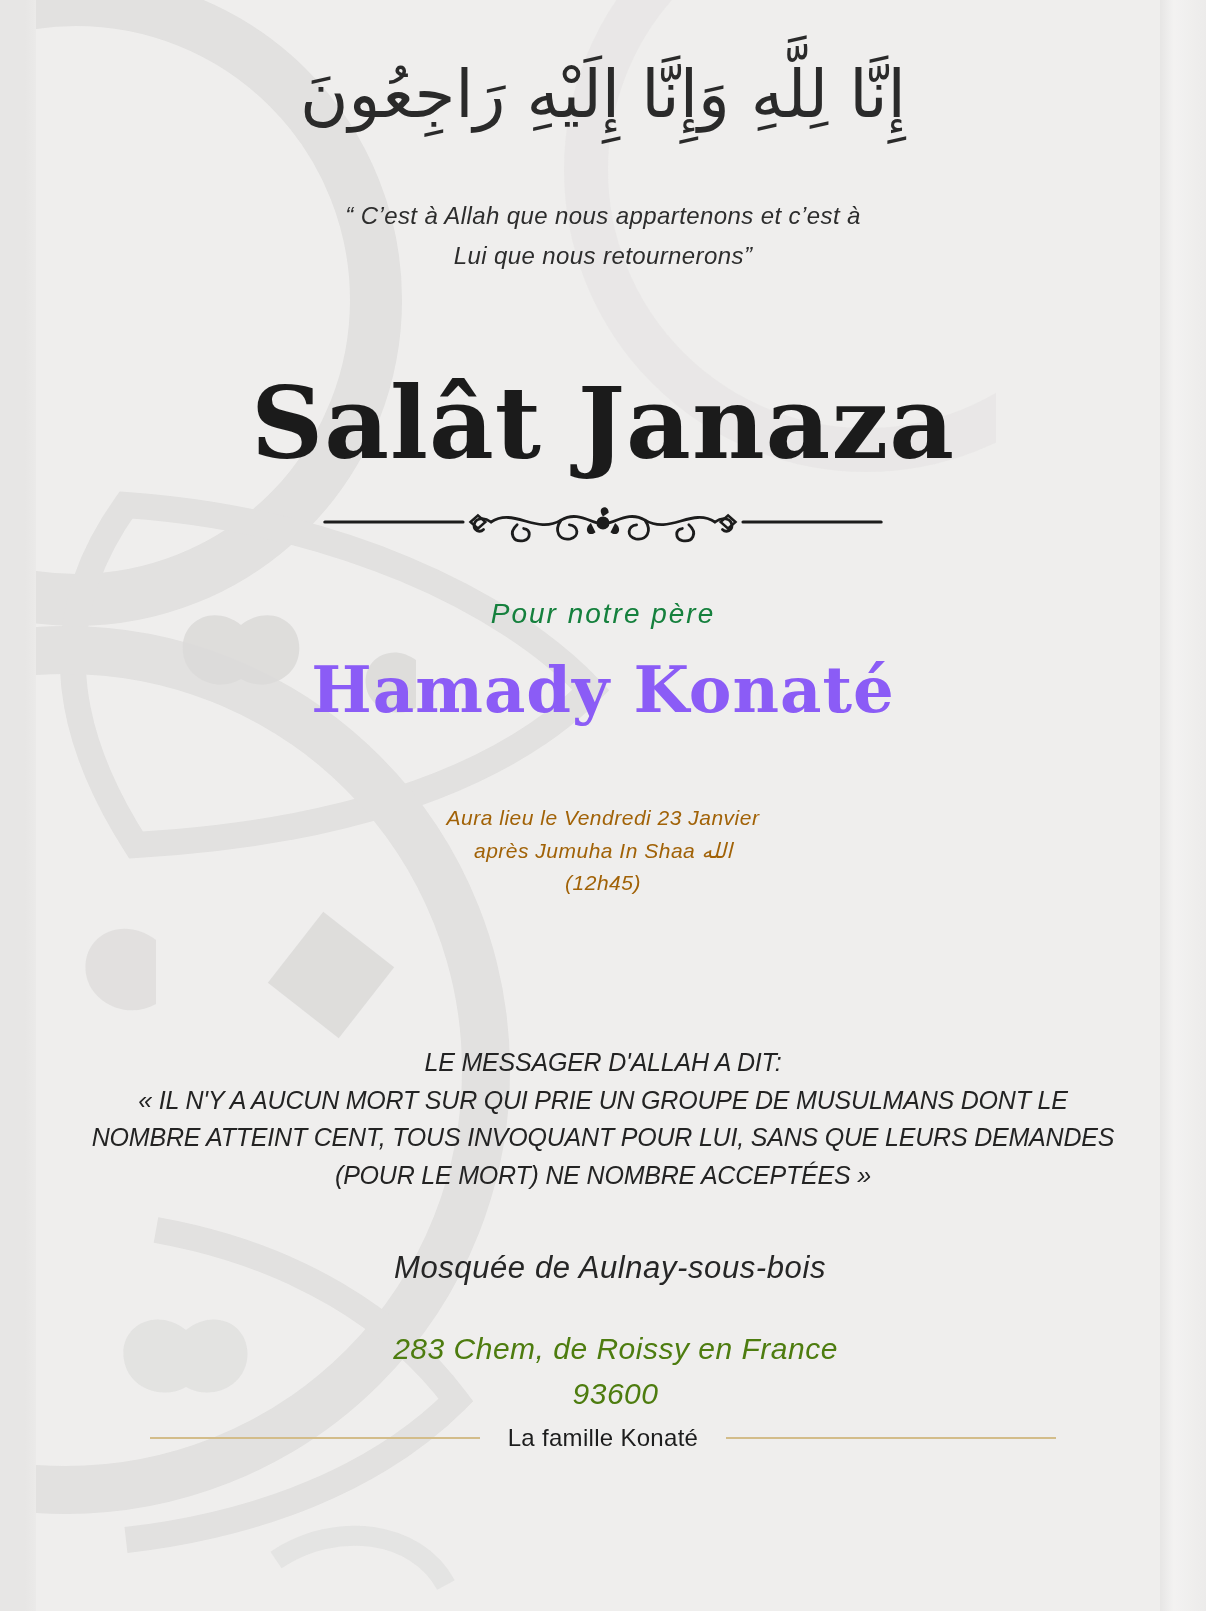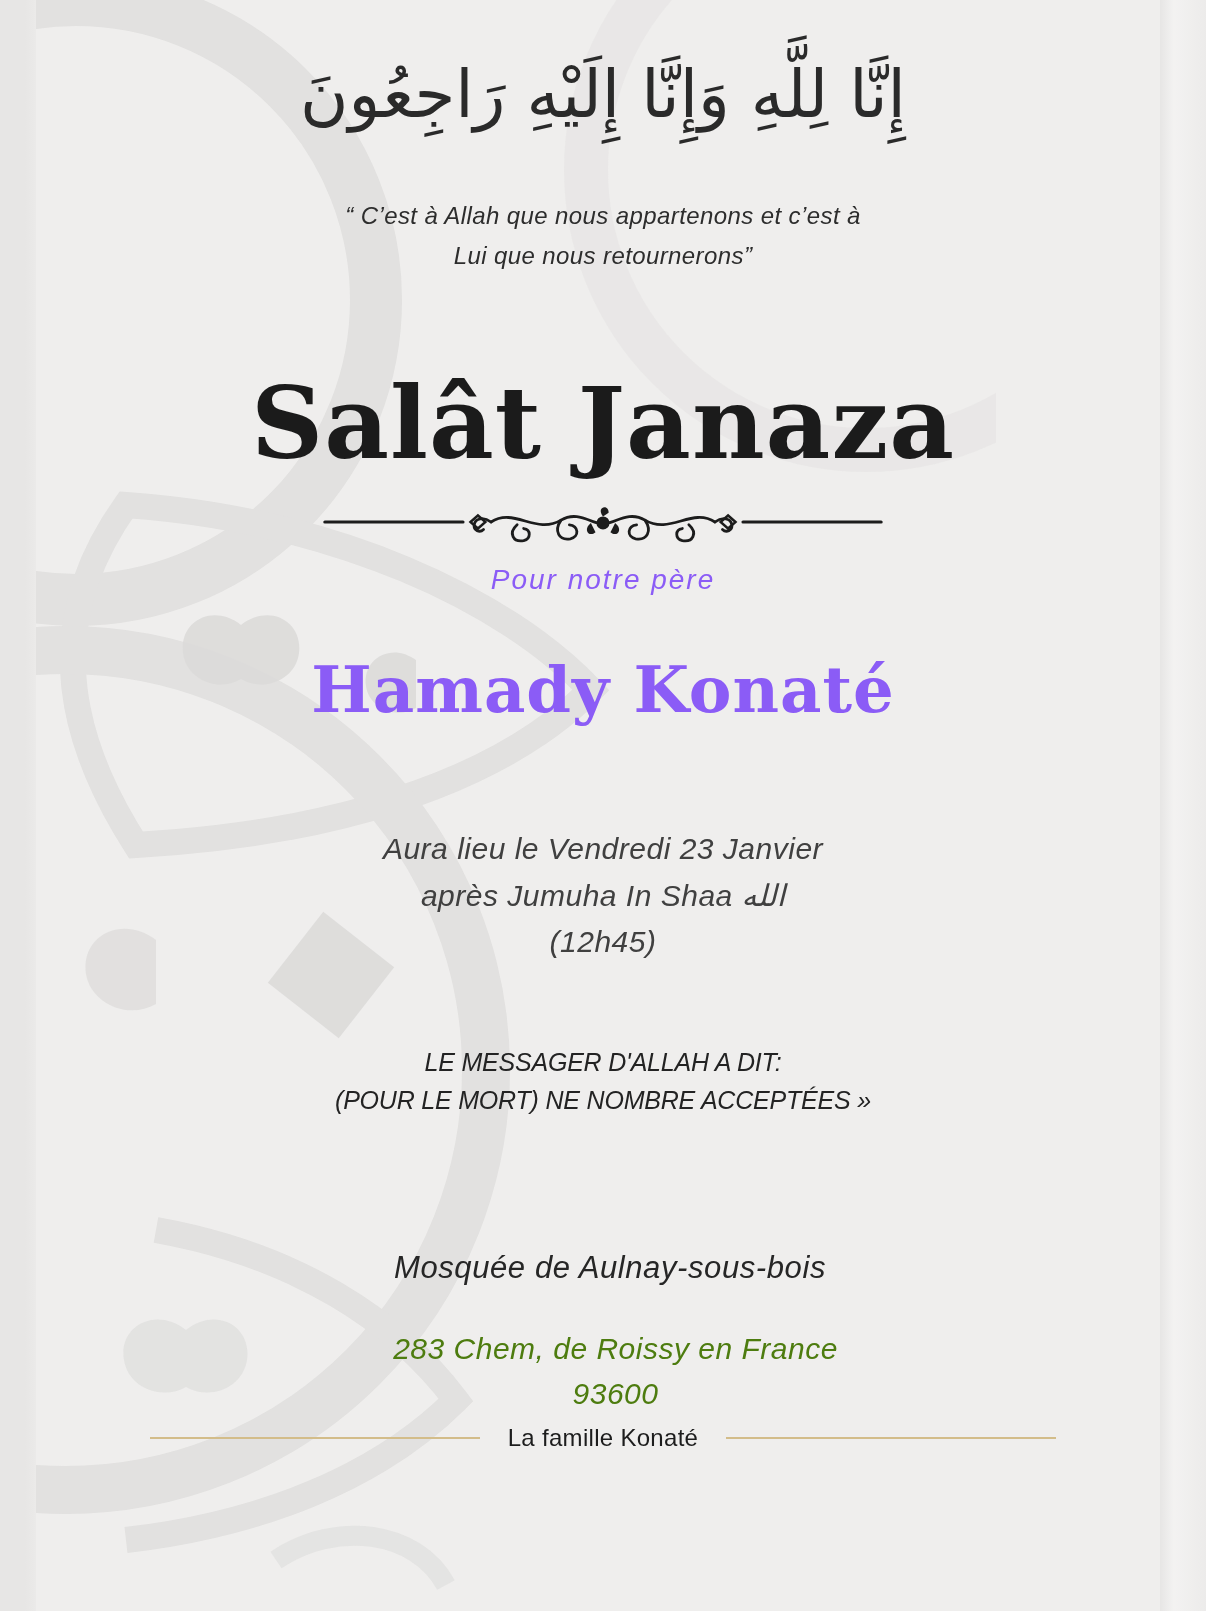--- a/index.html
+++ b/index.html
@@ -48,40 +48,40 @@
     font-weight: 700;
     font-size: 100px;
     line-height: 1.15;
     color: #1b1b1b;
     letter-spacing: 1px;
   }
   .ornament { top: 498px; }
   .ornament svg { display: inline-block; }
 
   .kicker {
-    top: 564px;
+    top: 598px;
     font-style: italic;
     font-size: 28px;
     letter-spacing: 2px;
-    color: #8b5cf6;
+    color: #15803d;
   }
   .name {
     top: 652px;
     font-family: "DejaVu Serif", serif;
     font-weight: 700;
     font-size: 64px;
     color: #8b5cf6;
     letter-spacing: 1px;
   }
   .event {
-    top: 826px;
-    font-style: italic;
-    font-size: 30px;
+    top: 802px;
+    font-style: italic;
+    font-size: 21px;
     line-height: 1.55;
-    color: #404040;
+    color: #a16207;
     letter-spacing: 0.5px;
   }
   .hadith {
     top: 1044px;
     padding: 0 57px;
     font-style: italic;
     font-size: 25px;
     line-height: 1.5;
     letter-spacing: -0.2px;
     color: #232323;
@@ -188,20 +188,22 @@
   <div class="block name">Hamady Konaté</div>
 
   <div class="block event">
       <div>Aura lieu le Vendredi 23 Janvier</div>
       <div>après Jumuha In Shaa الله</div>
       <div>(12h45)</div>
     </div>
 
   <div class="block hadith">
       <div>LE MESSAGER D'ALLAH A DIT:</div>
+      <div>« IL N'Y A AUCUN MORT SUR QUI PRIE UN GROUPE DE MUSULMANS DONT LE</div>
+      <div>NOMBRE ATTEINT CENT, TOUS INVOQUANT POUR LUI, SANS QUE LEURS DEMANDES</div>
       <div>(POUR LE MORT) NE NOMBRE ACCEPTÉES »</div>
     </div>
 
   <div class="block venue">Mosquée de Aulnay-sous-bois</div>
 
   <div class="block address">
       <div>283 Chem, de Roissy en France</div>
       <div>93600</div>
     </div>
 

